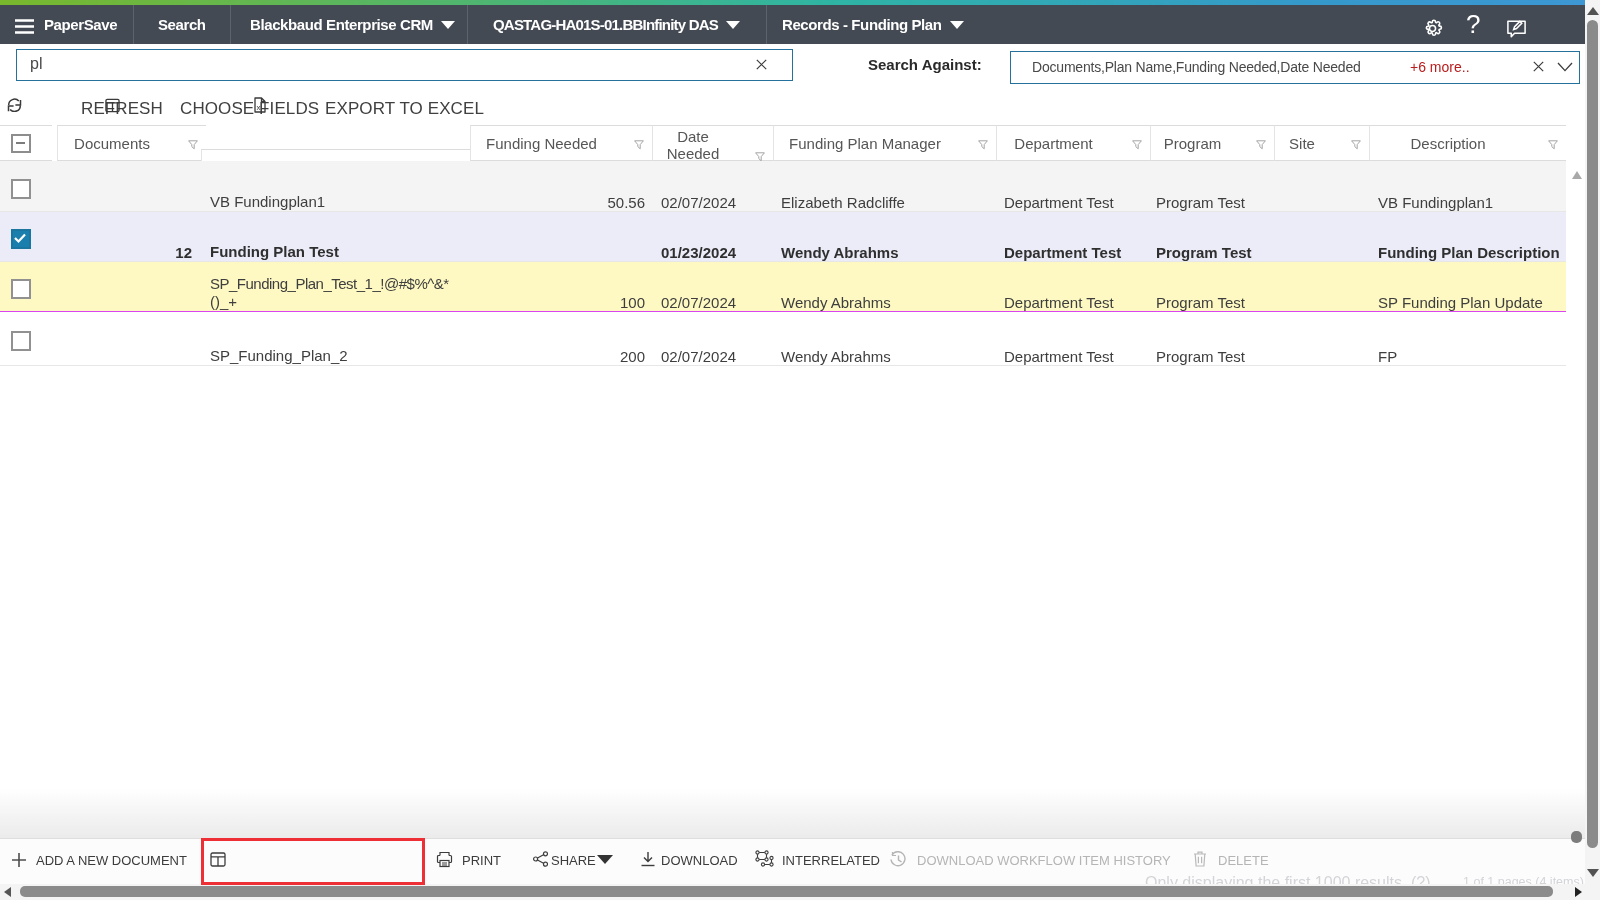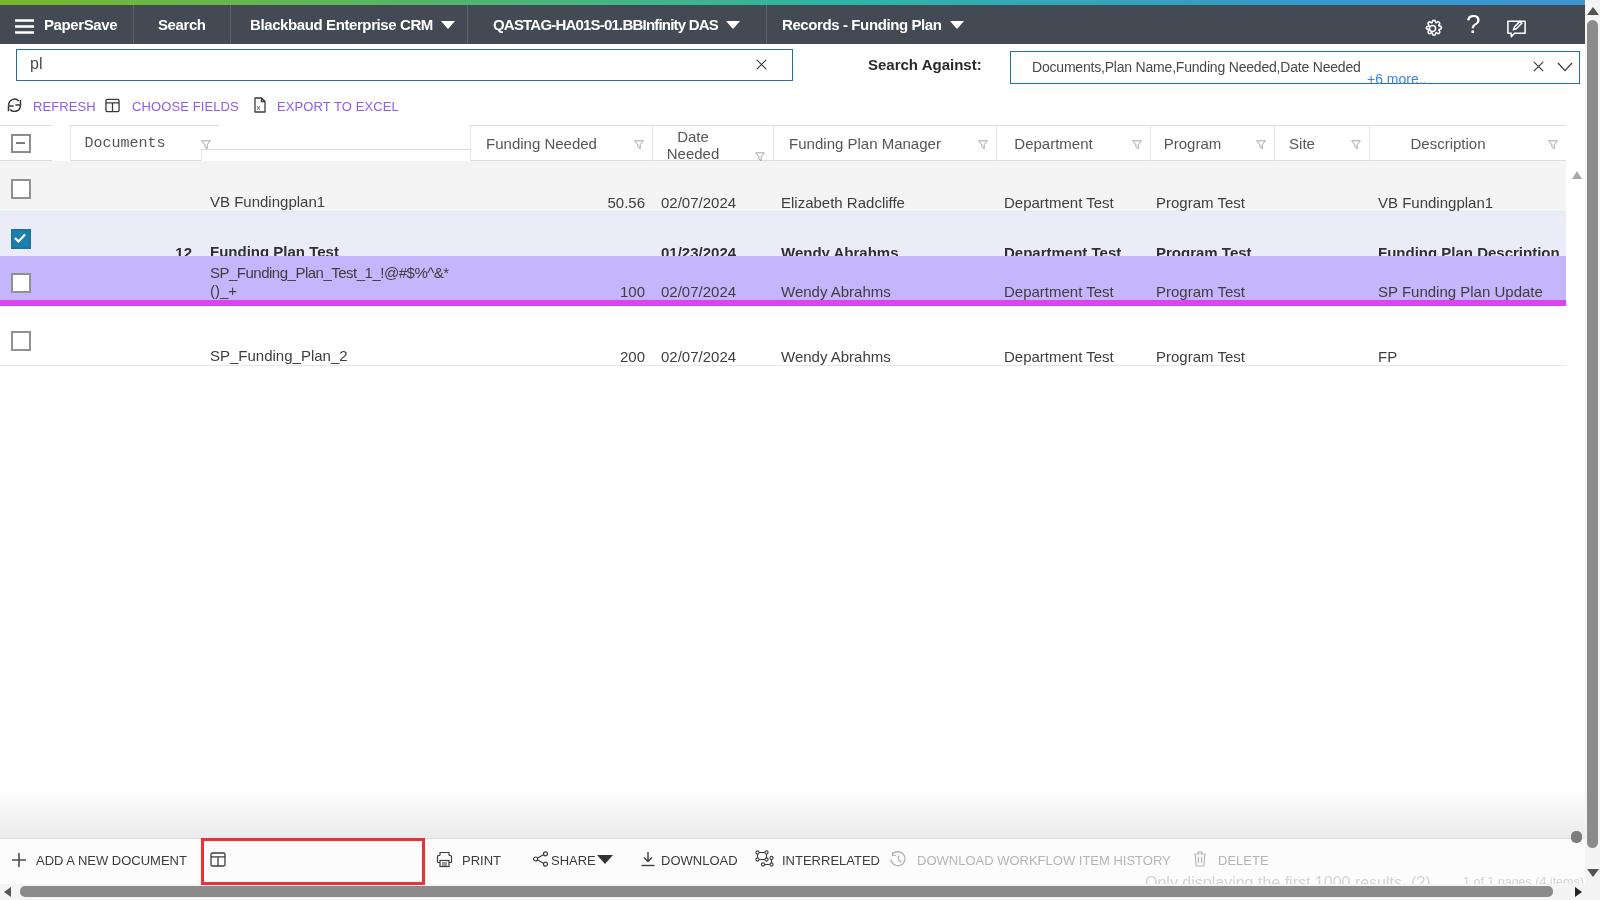--- a/index.html
+++ b/index.html
@@ -16,24 +16,24 @@
 .navdiv { position:absolute; top:0; width:1px; height:39px; background:#5d636b; }
 .navtxt { position:absolute; top:0; height:39px; line-height:39px; color:#fff; font-size:15px; font-weight:700; letter-spacing:-0.4px; white-space:nowrap; }
 .caret { display:inline-block; width:0; height:0; border-left:7px solid transparent; border-right:7px solid transparent; border-top:8px solid #fff; vertical-align:middle; margin-left:8px; margin-top:-2px; }
 
 
 #searchbox { left:16px; top:49px; width:777px; height:32px; border:1.5px solid #24719e; background:#fff; }
 #searchtxt { left:30px; top:55px; font-size:16px; color:#494949; }
 #sa-label { left:868px; top:56px; font-size:15px; font-weight:700; color:#2a2a2a; }
 #sa-box { left:1010px; top:51px; width:570px; height:33px; border:1.5px solid #24719e; background:#fff; }
 #sa-txt { left:1032px; top:59px; font-size:14px; letter-spacing:-0.2px; color:#494949; }
-#sa-more { left:1367px; top:59px; font-size:14px; color:#3b82f6;margin-top:12px; }
-
-
-.tbtxt { font-size:13px; color:#8b5cf6; letter-spacing:0.1px; white-space:nowrap; }
+#sa-more { left:1410px; top:59px; font-size:14px; color:#b91c1c; }
+
+
+.tbtxt { font-size:17px; color:#404040; letter-spacing:0.1px; white-space:nowrap;margin-left:48px; }
 .hdr { position:absolute; top:125px; height:36px; border-top:1px solid #dcdcdc; border-bottom:1px solid #dcdcdc; border-left:1px solid #e4e4e4; background:#fff; color:#555; font-size:15px; }
 .hdrlbl { position:absolute; width:100%; text-align:center; color:#565656; }
 .row { position:absolute; left:0; width:1566px; }
 .cell { position:absolute; top:0; height:100%; font-size:15px; color:#3e3e3e; display:flex; align-items:flex-end; white-space:nowrap; overflow:hidden; }
 .r { justify-content:flex-end; }
 .cb { position:absolute; left:11px; width:20px; height:20px; border:2px solid #919191; background:#fff; }
 
 
 #btoolbar { left:0; top:838px; width:1585px; height:46px; background:#fcfcfc; border-top:1px solid #dedede; }
 .bitem { position:absolute; top:0; height:45px; line-height:45px; font-size:13px; color:#3c3c3c; letter-spacing:0px; white-space:nowrap; }
@@ -111,21 +111,21 @@
       <text x="4.6" y="12.5" font-size="8" fill="#3a3a3a" stroke="none" font-family="Liberation Sans">x</text>
     </svg>
   <div class="abs tbtxt" style="left:277px;top:99px">EXPORT TO EXCEL</div>
 
   <div id="hdrwrap">
       <div class="hdr abs" style="left:0px;width:52px;border-left:none;">
         <div style="position:absolute;left:11px;top:8px;width:20px;height:19px;border:2px solid #8d8d8d;">
           <div style="position:absolute;left:3px;top:6px;width:9px;height:2px;background:#7c7c7c;"></div>
         </div>
       </div>
-      <div class="hdr abs" style="left:70px;width:149px;font-family:Liberation Mono, monospace;">
+      <div class="hdr abs" style="left:57px;width:149px;">
         <div class="hdrlbl" style="padding-right:40px;top:9px;line-height:17px;">Documents</div>
         <svg style="position:absolute;right:8px;top:14px" width="10" height="10" viewBox="0 0 10 10" fill="none" stroke="#a4a4a4" stroke-width="1">
           <path d="M0.6 0.8H9.4L6.2 4.6V8.8L3.8 6.6V4.6Z" stroke-linejoin="round"></path>
         </svg>
       </div>
       <div class="hdr abs" style="left:201px;width:269px;margin-top:24px;">
         <div class="hdrlbl" style="padding-right:40px;top:9px;line-height:17px;">Plan Name</div>
         <svg style="position:absolute;right:8px;top:14px" width="10" height="10" viewBox="0 0 10 10" fill="none" stroke="#a4a4a4" stroke-width="1">
           <path d="M0.6 0.8H9.4L6.2 4.6V8.8L3.8 6.6V4.6Z" stroke-linejoin="round"></path>
         </svg>
@@ -195,21 +195,21 @@
         <div class="cell r" style="left:52px;width:140px;font-weight:700;color:#2f2f2f;">12</div>
         <div class="cell" style="left:210px;width:260px;font-weight:700;color:#2f2f2f;">
           <div style="width:100%;line-height:18px;white-space:normal;">Funding Plan Test</div>
         </div>
         <div class="cell" style="left:661px;width:112px;font-weight:700;color:#2f2f2f;">01/23/2024</div>
         <div class="cell" style="left:781px;width:215px;font-weight:700;color:#2f2f2f;">Wendy Abrahms</div>
         <div class="cell" style="left:1004px;width:146px;font-weight:700;color:#2f2f2f;">Department Test</div>
         <div class="cell" style="left:1156px;width:118px;font-weight:700;color:#2f2f2f;">Program Test</div>
         <div class="cell" style="left:1378px;width:188px;font-weight:700;color:#2f2f2f;">Funding Plan Description</div>
       </div>
-      <div class="row" style="top:256px;height:50px;background:#c4b5fd;border-bottom:6px solid #d946ef;">
+      <div class="row" style="top:262px;height:50px;background:#fef9c3;border-bottom:1px solid #d946ef;">
         <div class="cb" style="top:17px;"></div>
         <div class="cell r" style="left:52px;width:140px;"></div>
         <div class="cell" style="left:210px;width:260px;">
           <div style="width:100%;line-height:18px;white-space:normal;"><span style="letter-spacing:-0.5px">SP_Funding_Plan_Test_1_!@#$%^&amp;*</span><br>()_+</div>
         </div>
         <div class="cell r" style="left:470px;width:175px;">100</div>
         <div class="cell" style="left:661px;width:112px;">02/07/2024</div>
         <div class="cell" style="left:781px;width:215px;">Wendy Abrahms</div>
         <div class="cell" style="left:1004px;width:146px;">Department Test</div>
         <div class="cell" style="left:1156px;width:118px;">Program Test</div>

